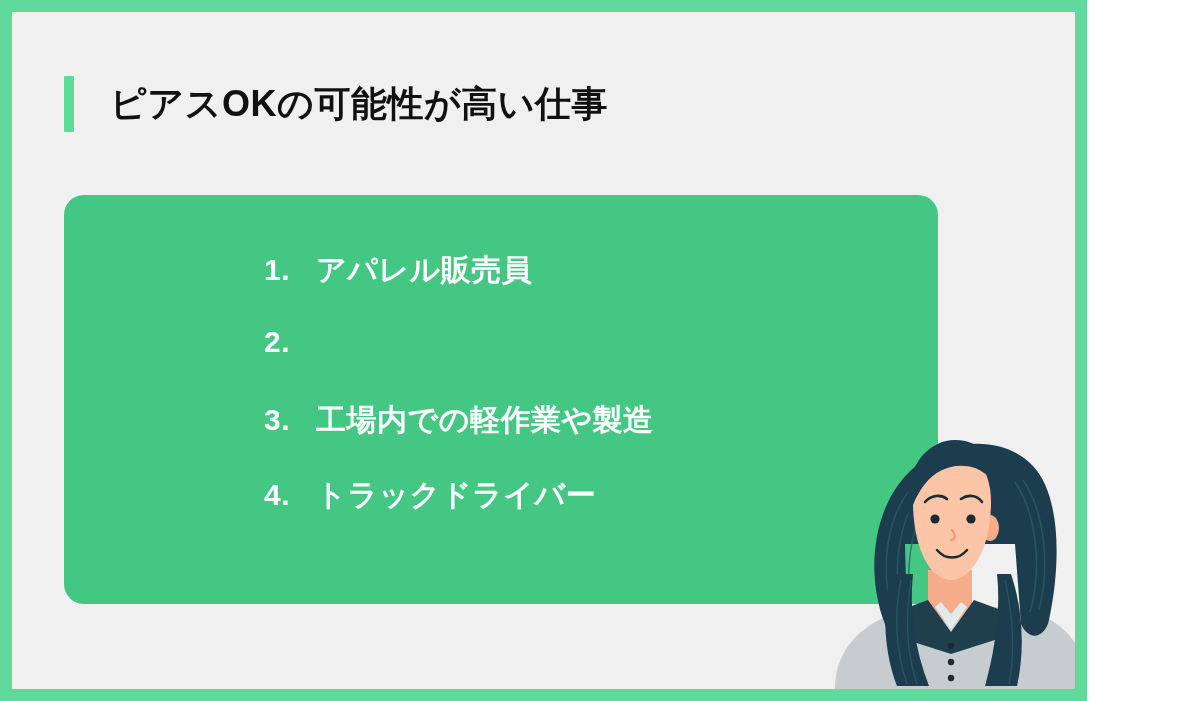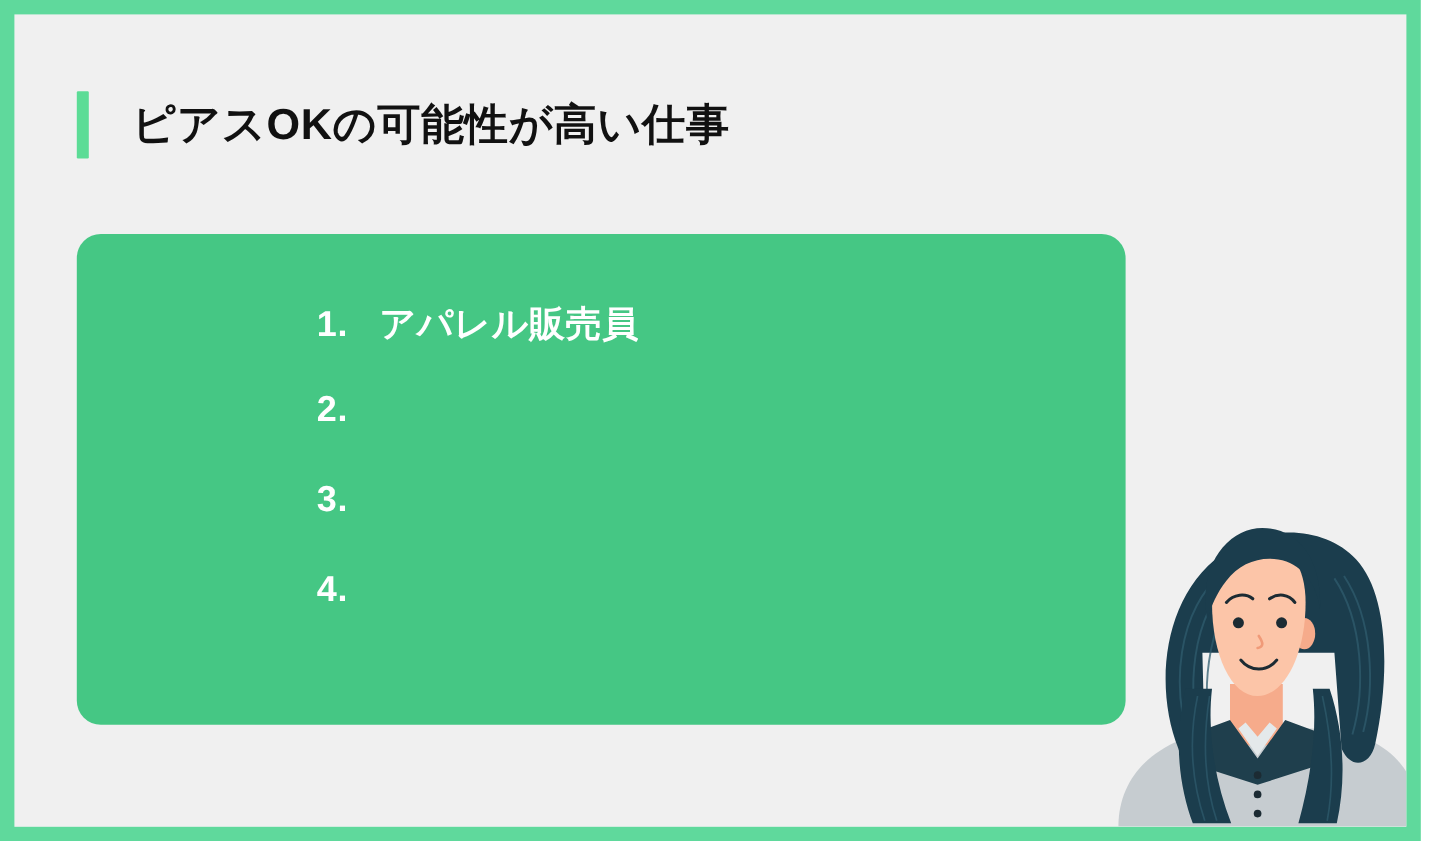--- a/index.html
+++ b/index.html
@@ -2,21 +2,21 @@
 <html lang="ja"><head>
 <meta charset="utf-8">
 <style>
   html, body {
     margin: 0;
     padding: 0;
     background: #ffffff;
   }
   .slide {
     position: relative;
-    width: 1184px;
+    width: 1087px;
     height: 701px;
     box-sizing: border-box;
     background: #5fd99c;
     padding: 12px;
     overflow: hidden;
     font-family: "Liberation Sans", "DejaVu Sans", sans-serif;
   }
   .slide-inner {
     position: relative;
     width: 100%;
@@ -120,24 +120,26 @@
           <span class="item-number">1.</span>
           <span class="item-label">アパレル販売員</span>
         </li>
 
         <li class="list-item">
           <span class="item-number">2.</span>
         </li>
 
         <li class="list-item">
           <span class="item-number">3.</span>
+          <span class="item-label">工場内での軽作業や製造</span>
         </li>
 
         <li class="list-item">
           <span class="item-number">4.</span>
+          <span class="item-label">トラックドライバー</span>
         </li>
 
       </ul>
     </div>
 
     <div class="illustration">
       <svg viewBox="0 0 250 265" xmlns="http://www.w3.org/2000/svg">
         <defs>
           <clipPath id="frameClip">
             <rect x="0" y="0" width="250" height="265"></rect>

